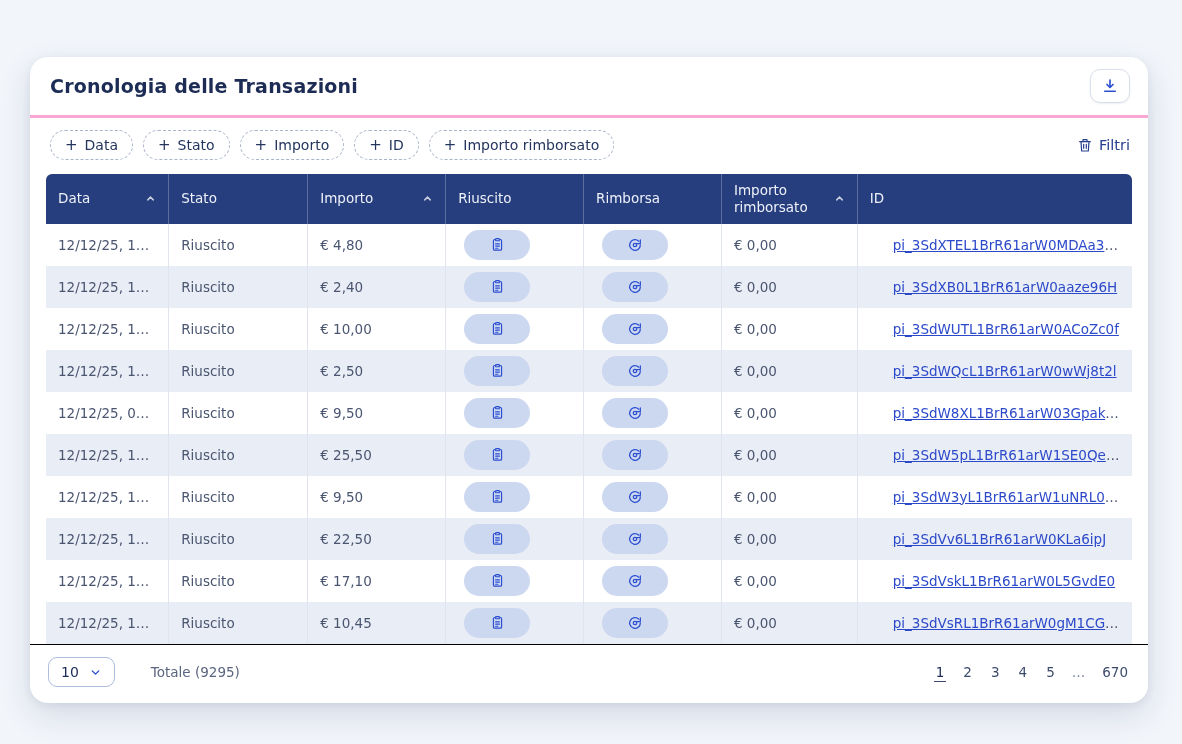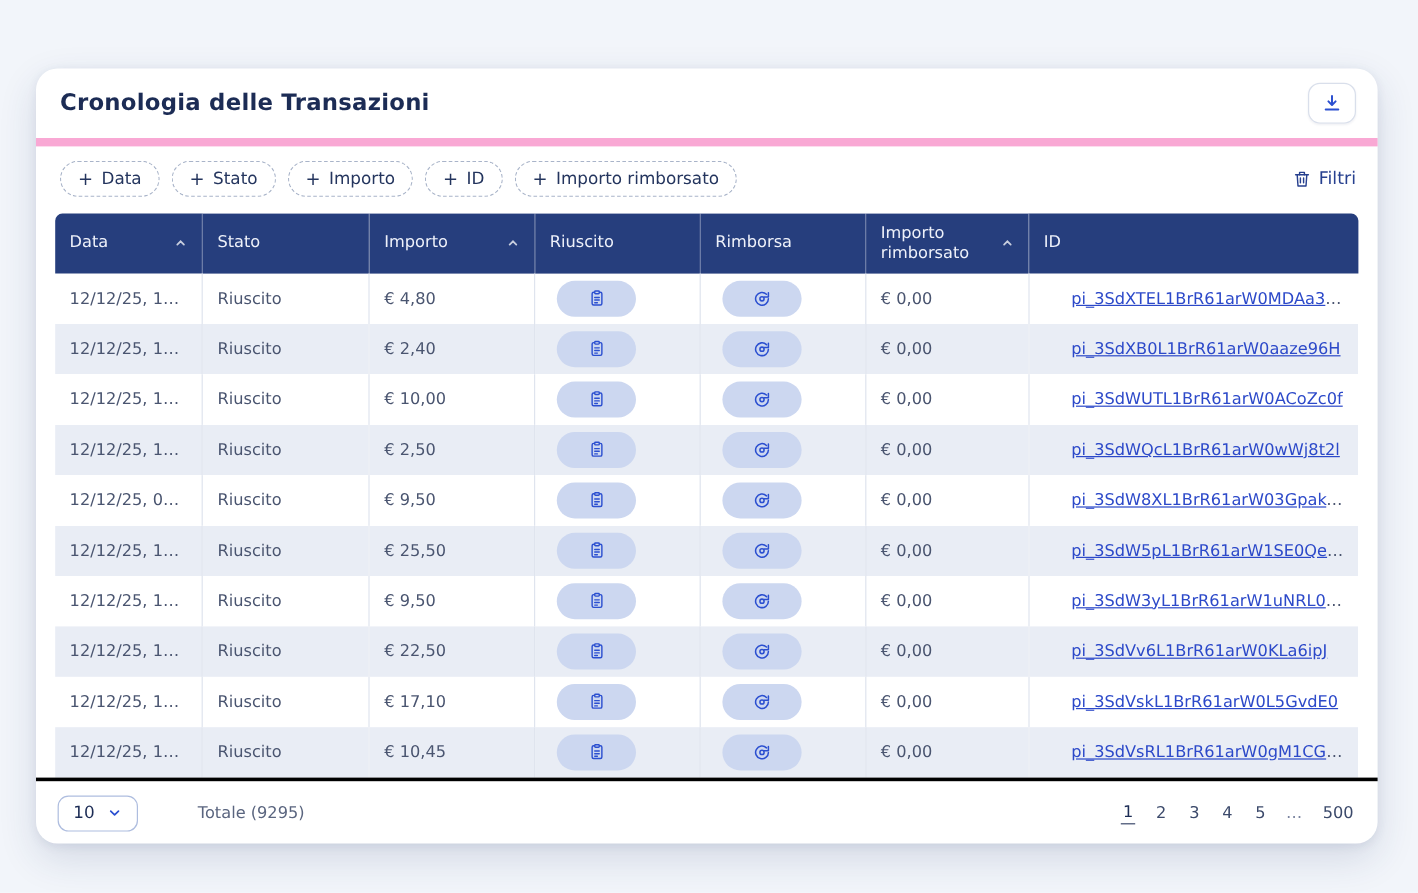--- a/index.html
+++ b/index.html
@@ -15,21 +15,21 @@
     width:1118px; height:646px;
     background:#ffffff;
     border-radius:18px;
     box-shadow:0 12px 32px rgba(35,55,105,.14), 0 2px 8px rgba(35,55,105,.08);
     display:flex; flex-direction:column;
   }
   
   .card-header {
     display:flex; align-items:center; justify-content:space-between;
     padding:12px 18px 12px 20px;
-    border-bottom:7px solid #f9a8d4;
+    border-bottom:3px solid #f9a8d4;
   }
   .card-title { font-size:19px; font-weight:700; color:#1c2c55; letter-spacing:.2px; }
   .download-btn {
     width:40px; height:34px; border:1px solid #d9dfeb; border-radius:10px;
     background:#fff; display:flex; align-items:center; justify-content:center;
     cursor:pointer; box-shadow:0 1px 2px rgba(35,55,105,.08);
   }
   
   .chips-row {
     display:flex; align-items:center; gap:10px;
@@ -70,23 +70,23 @@
   .pill-btn {
     width:66px; height:30px; border:none; border-radius:999px;
     background:#ccd7f0; display:flex; align-items:center; justify-content:center;
     cursor:pointer; margin:0 auto 0 6px;
   }
   td.center { text-align:left; }
   .id-link { color:#2c49c9; text-decoration:underline; cursor:pointer; font-size:13.5px;margin-left:23px; }
   
   .card-footer {
     margin-top:auto;
-    display:flex; align-items:center; gap:14px;
+    display:flex; align-items:center; gap:0;
     padding:12px 18px 16px 18px;
-    border-top:3px solid #000000;
+    border-top:1px solid #000000;
   }
   .page-size-select {
     display:inline-flex; align-items:center; gap:10px;
     border:1.5px solid #aebddf; border-radius:9px;
     padding:6px 12px; font-size:14px; color:#1c2c55; cursor:pointer; background:#fff;
   }
   .total-label { color:#5a657f; font-size:13.5px;margin-left:36px; }
   .pagination { margin-left:auto; display:flex; align-items:center; gap:15px; font-size:13.5px; color:#3c4a6b; }
   .page-num { cursor:pointer; padding:1px 2px; }
   .page-num.active { color:#1c2c55; border-bottom:1.5px solid #3c4a6b; }
@@ -536,17 +536,17 @@
       </span>
     </div>
     <div class="total-label">Totale (9295)</div>
     <div class="pagination">
       <span class="page-num active">1</span>
       <span class="page-num">2</span>
       <span class="page-num">3</span>
       <span class="page-num">4</span>
       <span class="page-num">5</span>
       <span class="page-ellipsis">…</span>
-      <span class="page-num">500</span>
+      <span class="page-num">670</span>
     </div>
   </div>
 
 </div>
 
 </body></html>

